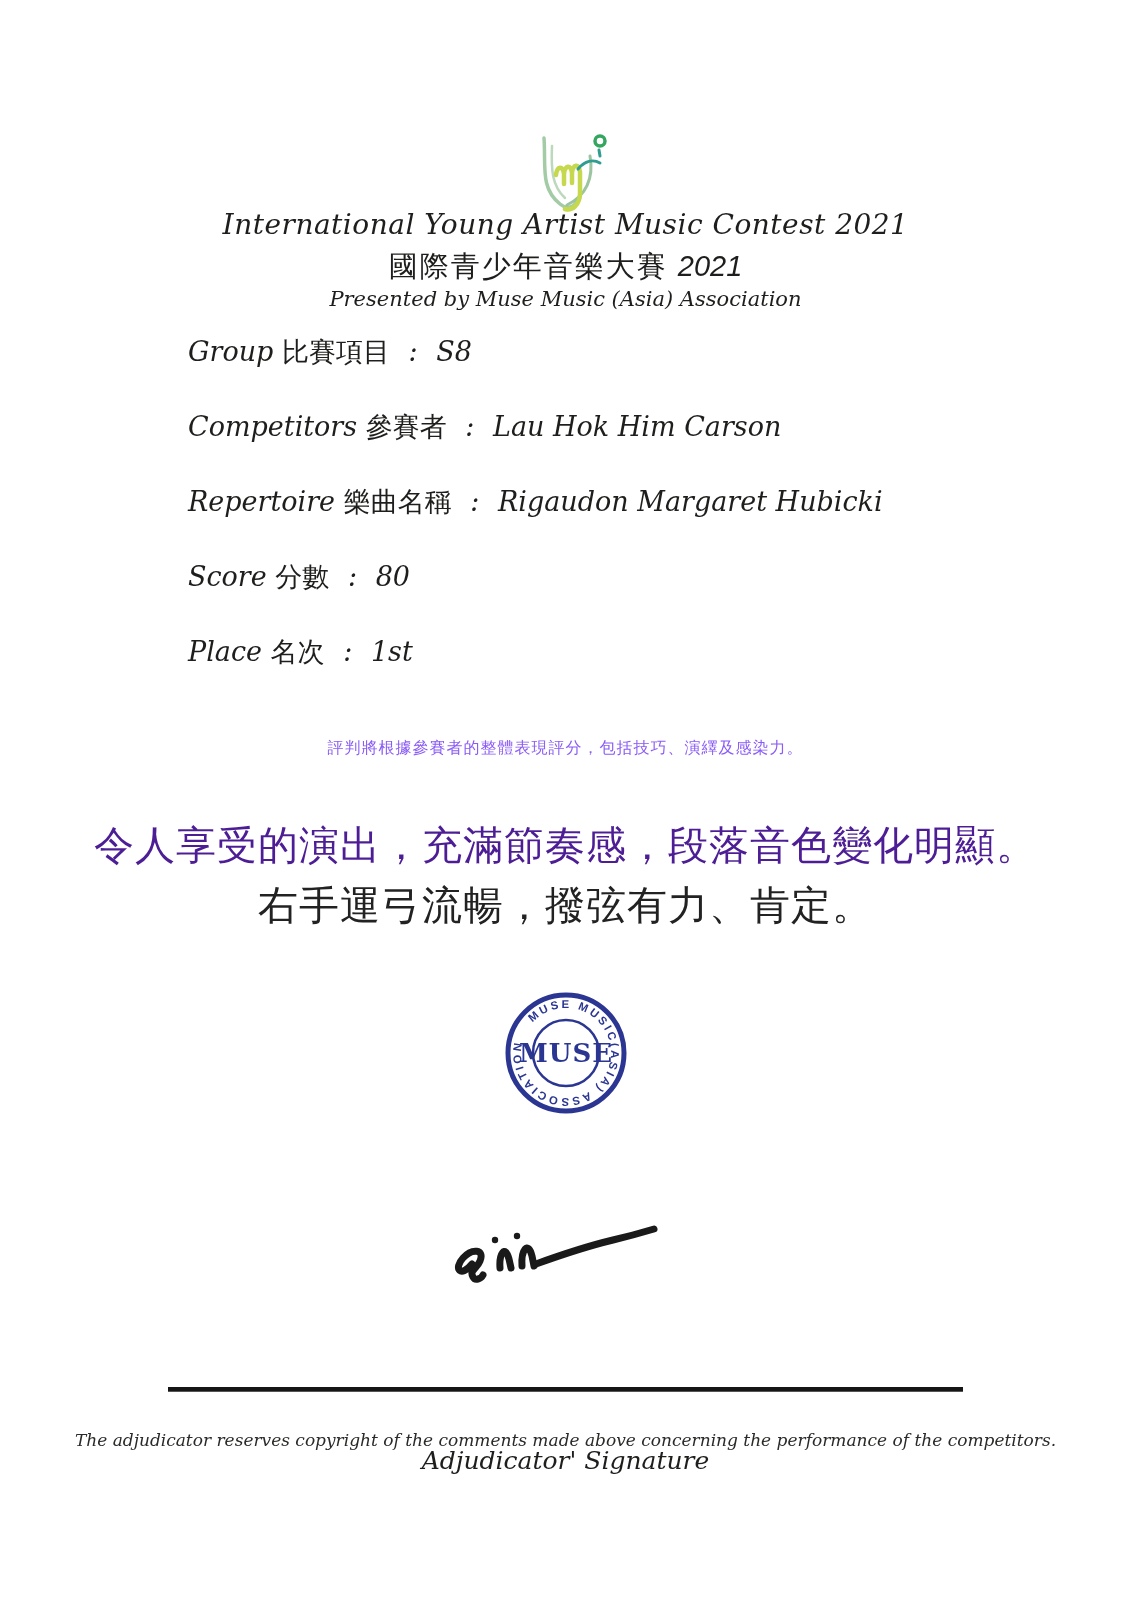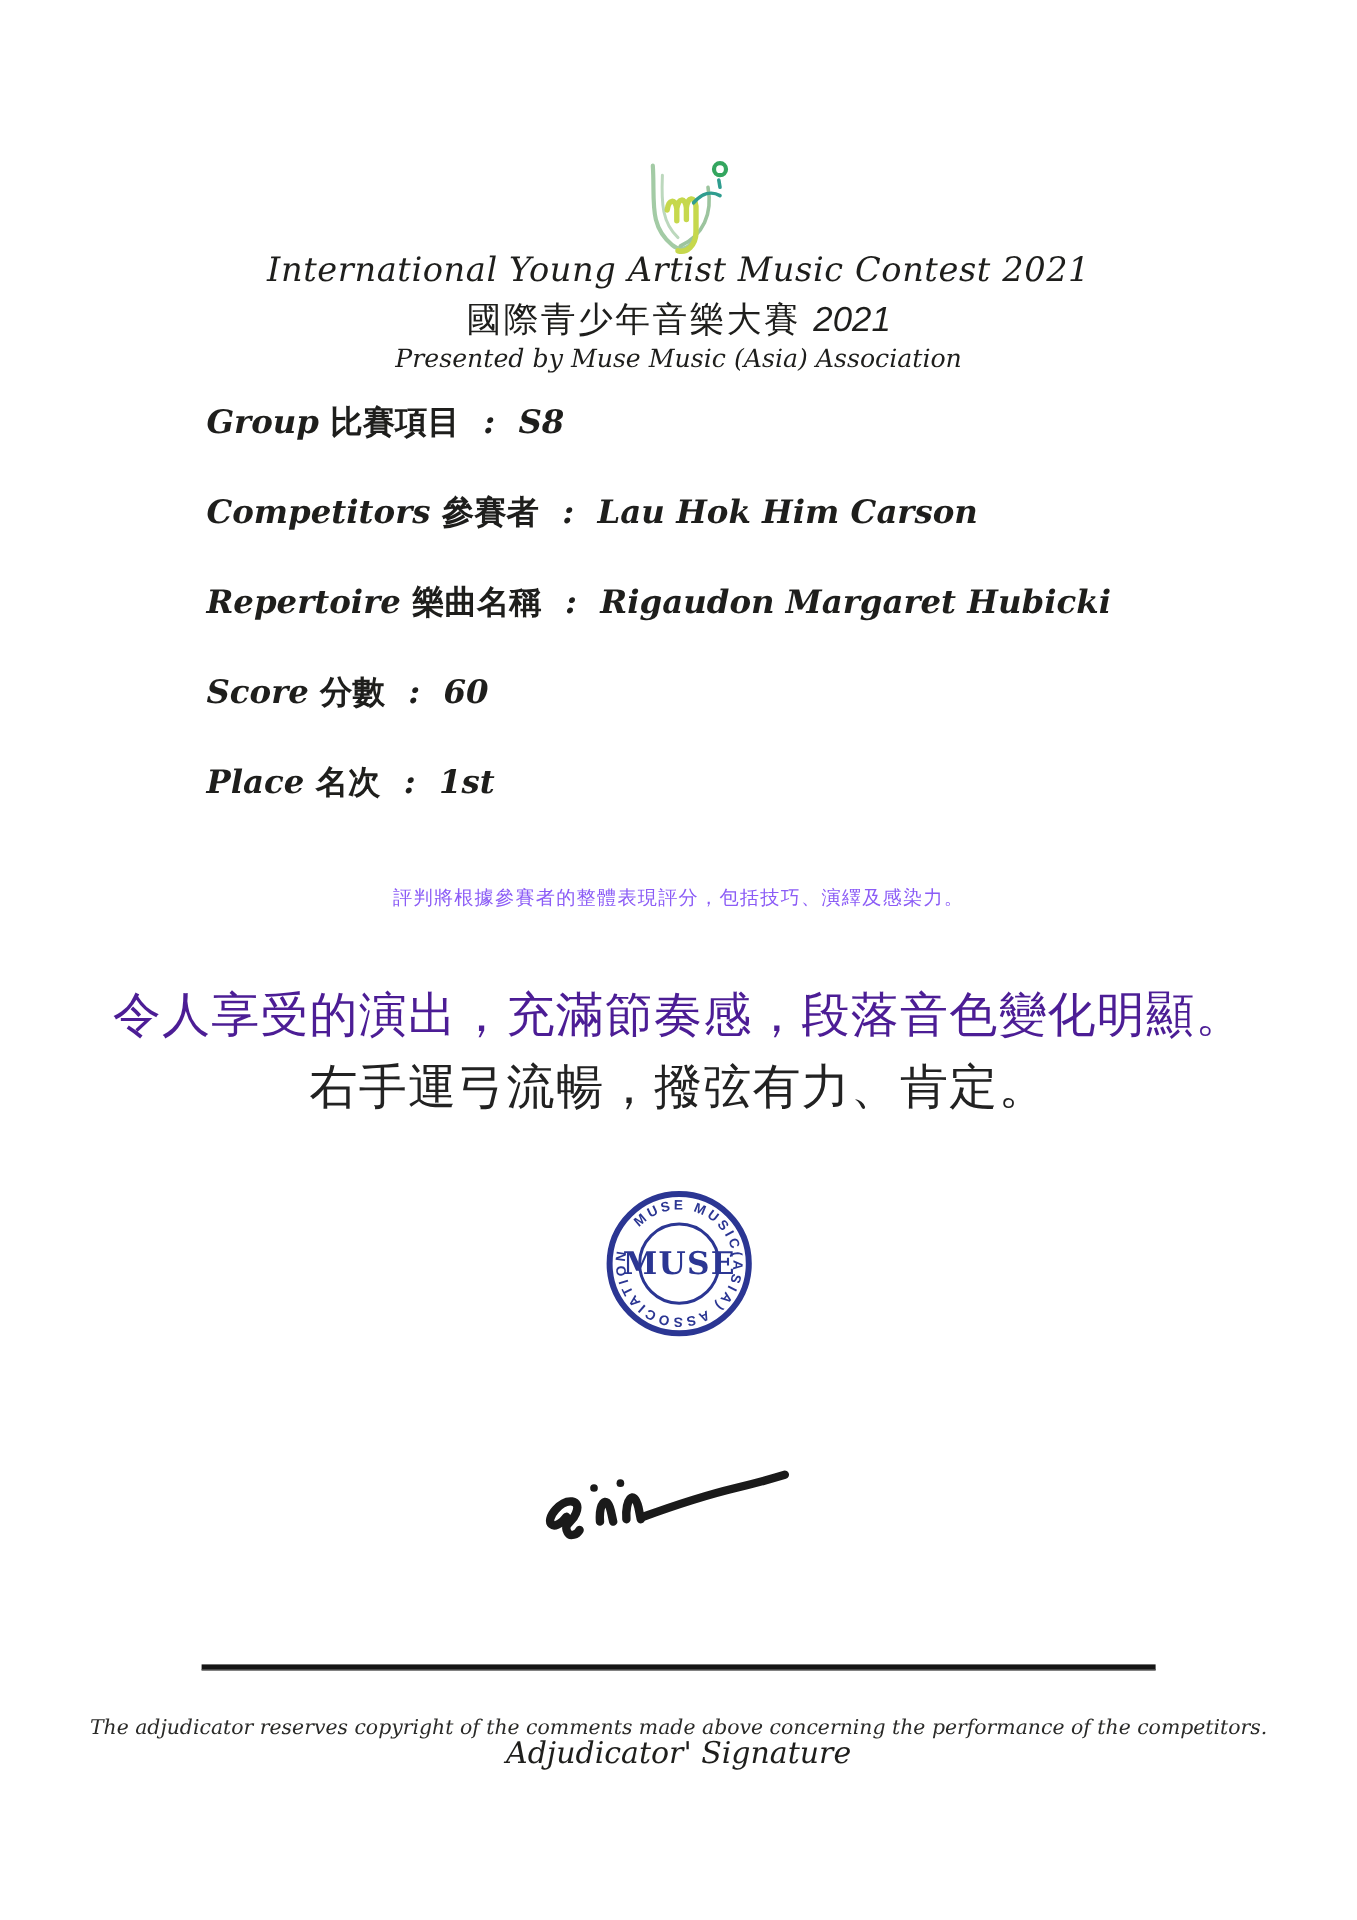--- a/index.html
+++ b/index.html
@@ -17,21 +17,21 @@
   .abs{position:absolute;}
 
   
   .logo-wrap{top:128px; left:50%; transform:translateX(-50%); width:104px; height:84px;}
   .main-title{top:208px; font-size:28px; letter-spacing:0.5px;}
   .cn-title{top:247px; font-size:29px; letter-spacing:2px;}
   .cn-title .yr{font-family:Liberation Sans, sans-serif; font-style:italic; letter-spacing:0;}
   .presented{top:287px; font-size:21px;}
 
   
-  .fields{top:334px; left:172px; right:120px;font-weight:bold;}
+  .fields{top:334px; left:188px; right:120px;}
   .field-row{position:relative; height:75px; font-size:27px; white-space:nowrap;}
   .field-row .cjk{font-size:27px;}
   .field-sep{margin:0 10px;}
 
   
   .note-en{top:708px; font-size:17.5px; color:#2a2a28;}
   .note-cn{top:738px; font-size:16px; letter-spacing:1px; color:#8b5cf6;}
 
   
   .comment-1{top:818px; font-size:40px; letter-spacing:1px; color:#4c1d95;}
@@ -94,21 +94,21 @@
       <span>Repertoire</span>
       <span class="cjk">樂曲名稱</span>
       <span class="field-sep">:</span>
       <span>Rigaudon Margaret  Hubicki</span>
     </div>
 
     <div class="field-row script">
       <span>Score</span>
       <span class="cjk">分數</span>
       <span class="field-sep">:</span>
-      <span>60</span>
+      <span>80</span>
     </div>
 
     <div class="field-row script">
       <span>Place</span>
       <span class="cjk">名次</span>
       <span class="field-sep">:</span>
       <span>1st</span>
     </div>
 
   </div>

